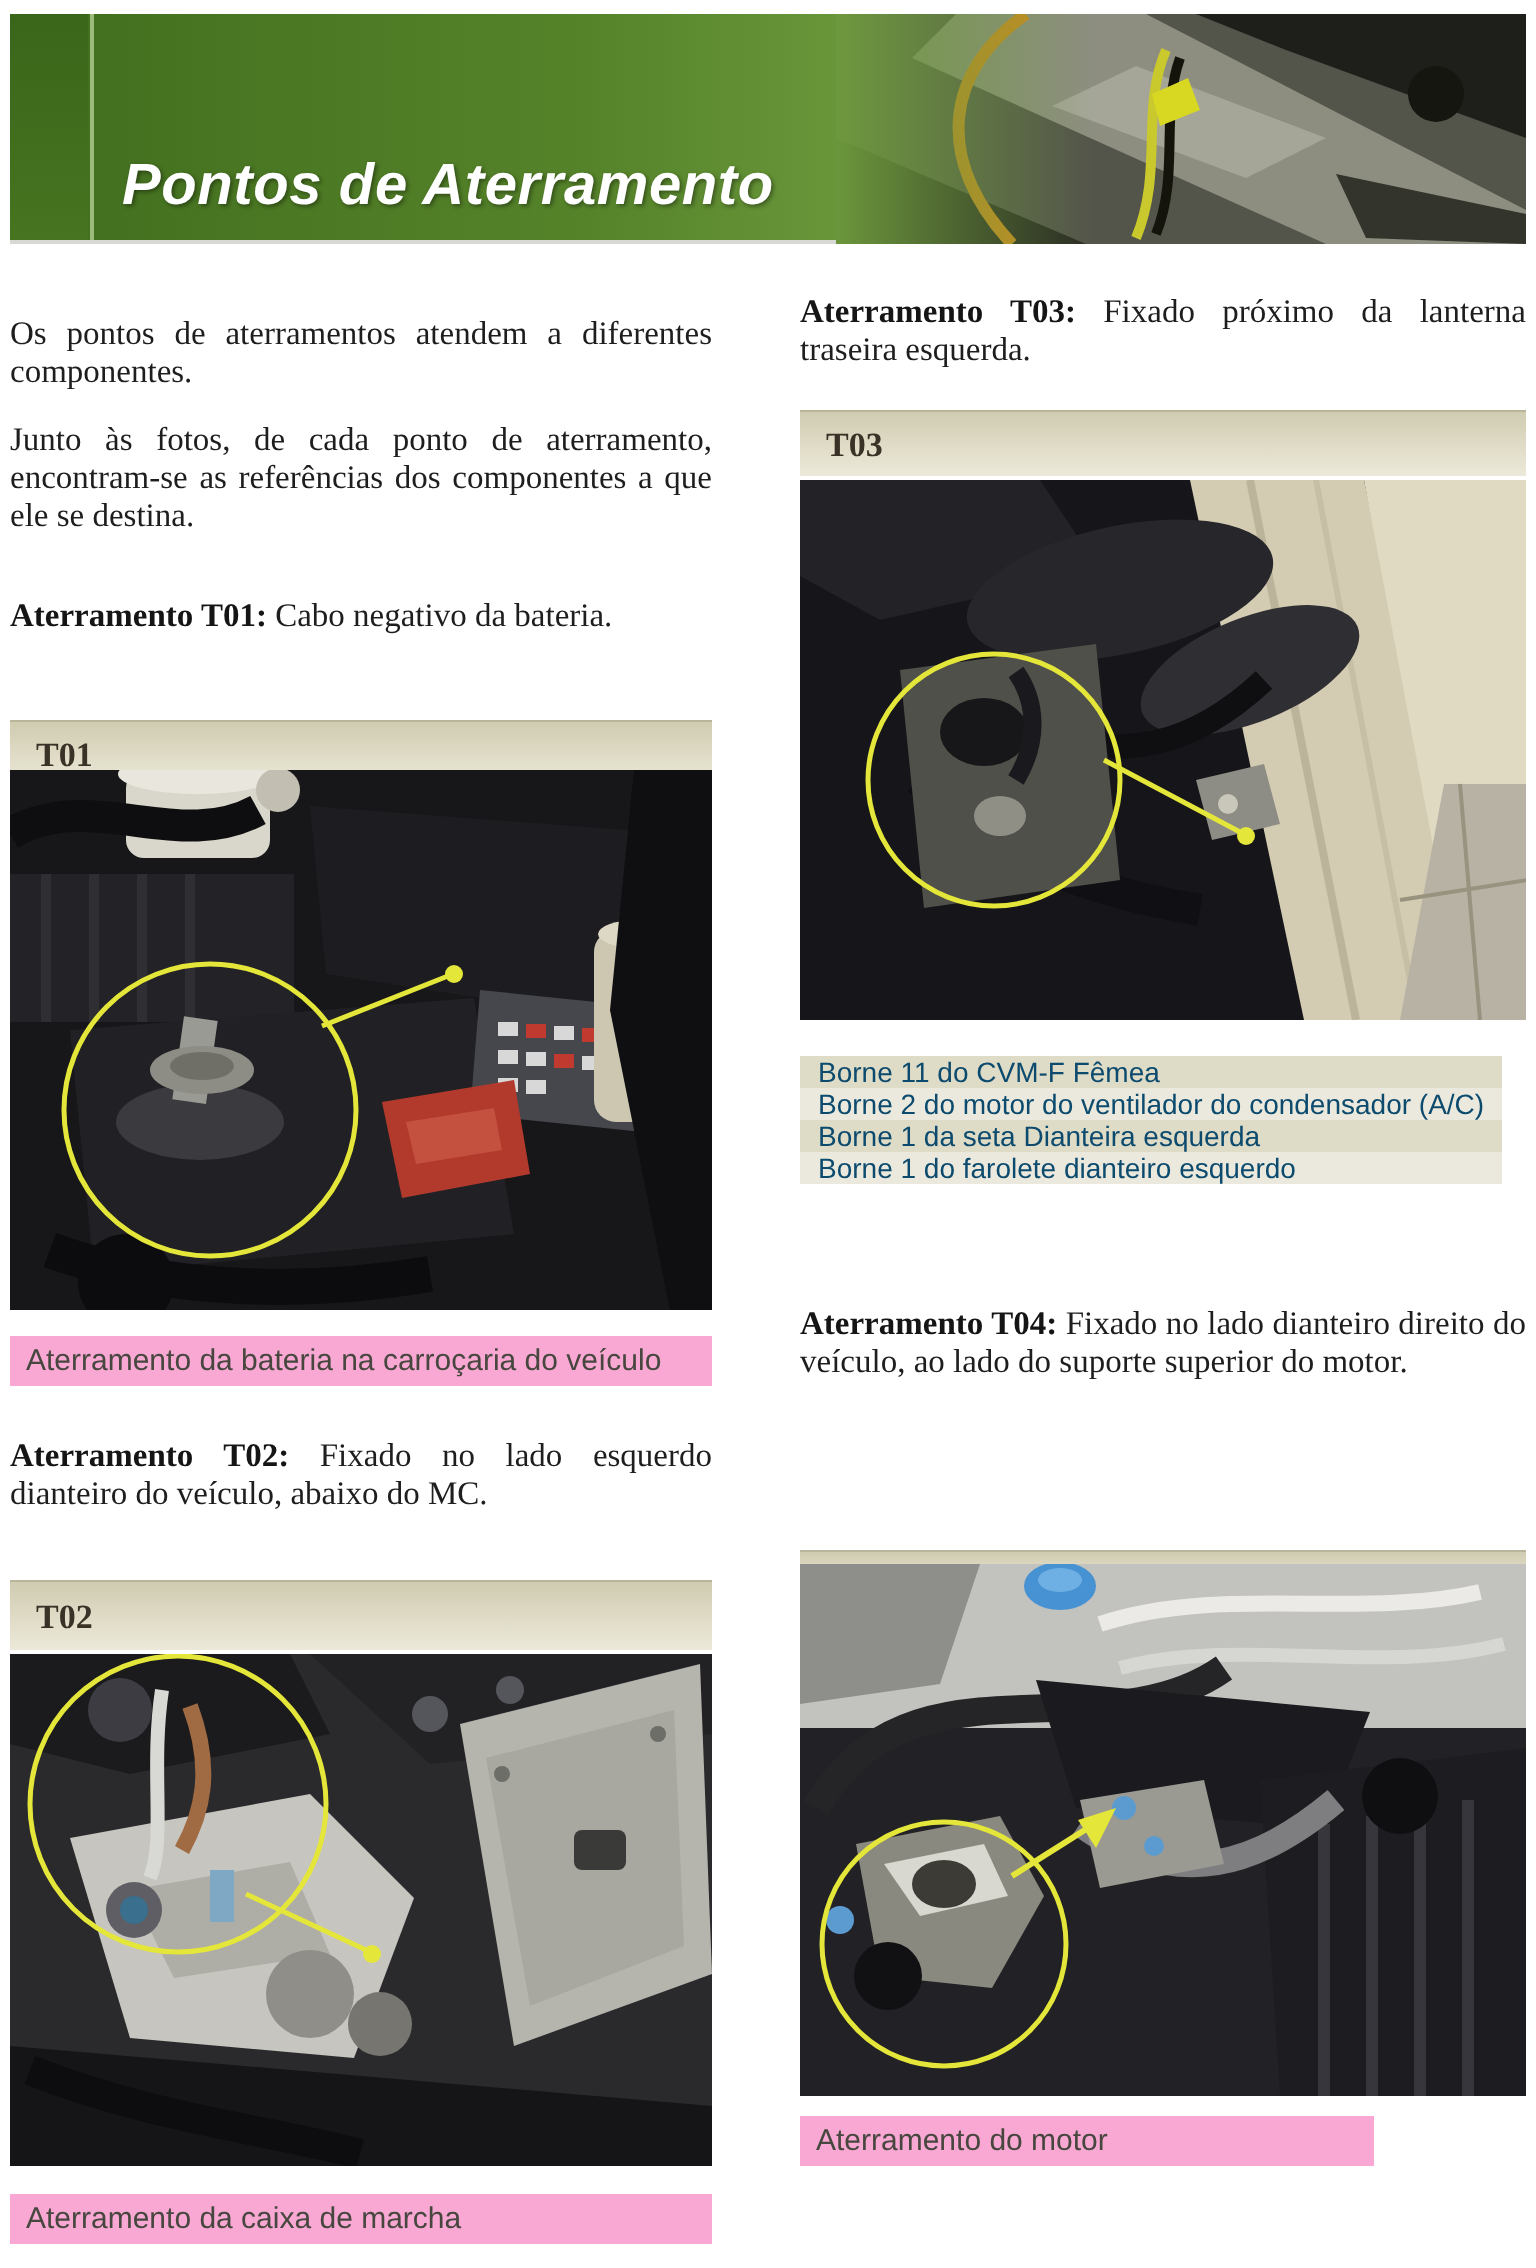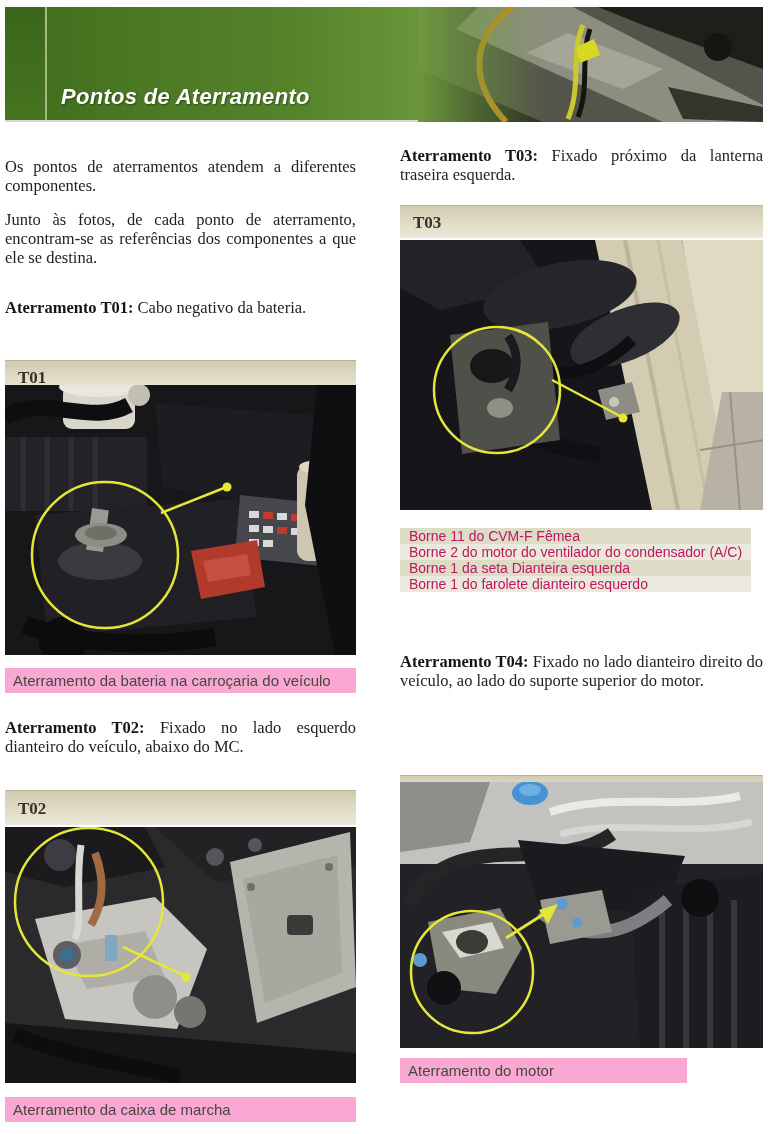--- a/index.html
+++ b/index.html
@@ -18,21 +18,21 @@
     border-bottom:2px solid #d8d8d4;
   }
   .banner-darkblock { left:0; top:0; width:39px; height:100%;
     background:linear-gradient(180deg,#3a661a,#477420); }
   .banner-divider { left:40px; top:0; width:2px; height:100%; background:#9ebb7c; }
   .banner-photo { right:0; top:0; width:345px; height:115px; }
   .banner-title {
     left:56px; bottom:10px;
     font-family:"Liberation Sans", sans-serif;
     font-weight:bold; font-style:italic;
-    font-size:22px; color:#ffffff; letter-spacing:.3px;
+    font-size:29px; color:#ffffff; letter-spacing:.3px;
     text-shadow:1px 1px 2px rgba(0,0,0,.4);
   }
 
   
   .col { top:130px; height:1004px; }
   .col-left  { left:5px;  width:351px; }
   .col-right { left:400px; width:363px; }
 
   .para {
     width:100%; font-size:16.5px; line-height:19px;
@@ -54,21 +54,21 @@
     width:100%; height:25px; background:#f9a8d4;
     font-family:"Liberation Sans", sans-serif;
     font-size:15px; color:#47473f; line-height:25px; padding-left:8px;
     white-space:nowrap; overflow:hidden;
   }
 
   .borne-list { width:351px; }
   .borne-row {
     width:100%; height:16px; line-height:16px;
     font-family:"Liberation Sans", sans-serif;
-    font-size:14px; color:#be185d; padding-left:9px;
+    font-size:14px; color:#0c4a6e; padding-left:9px;
     white-space:nowrap; overflow:hidden;
   }
   .borne-row:nth-child(odd)  { background:#dedbc6; }
   .borne-row:nth-child(even) { background:#ebe9dd; }
 </style>
 </head>
 <body>
 
 <div class="abs banner">
   <div class="abs banner-darkblock"></div>

